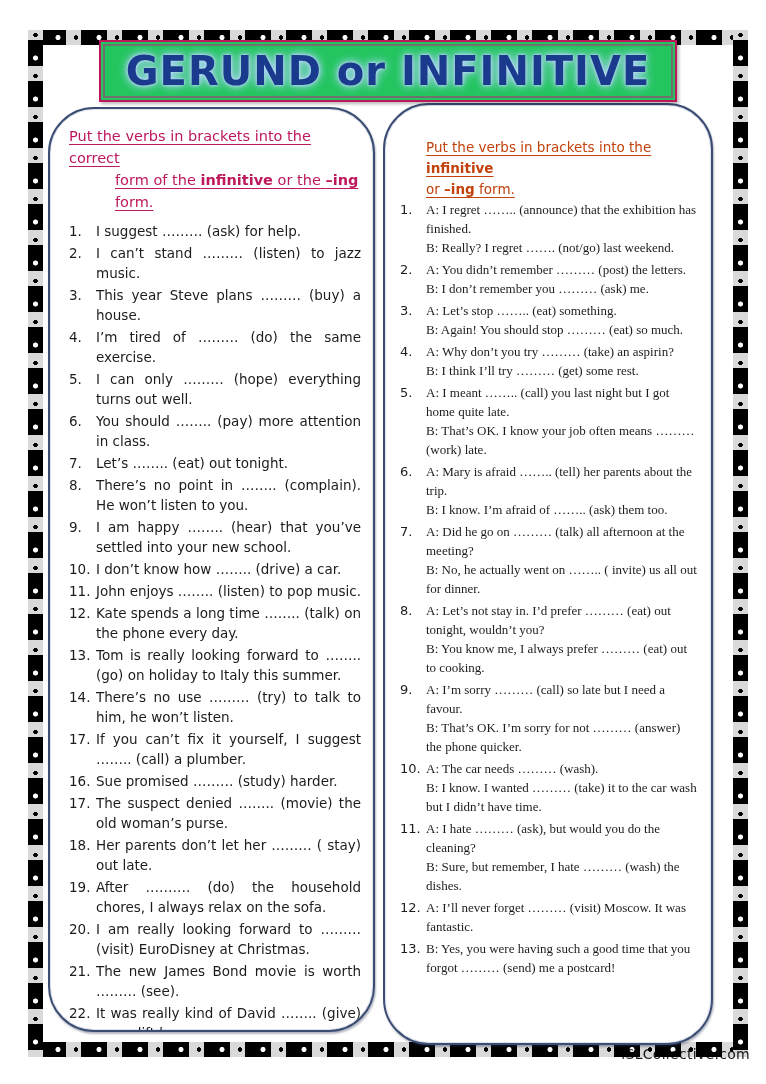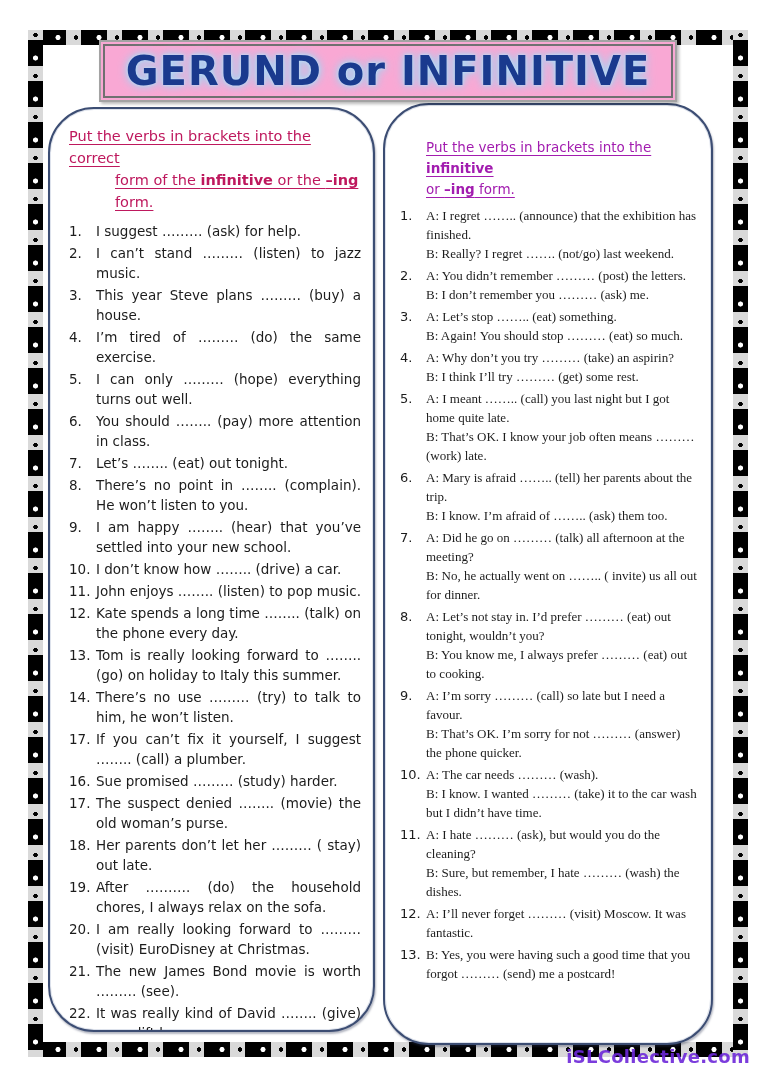--- a/index.html
+++ b/index.html
@@ -25,22 +25,22 @@
       linear-gradient(180deg, rgba(0,0,0,0) 0 10px, #000 10px 36px, rgba(0,0,0,0) 36px);
     background-size:15px 41px;background-repeat:repeat-y;
   }
   .band-top{left:30px;top:30px;width:718px;}
   .band-bottom{left:30px;top:1042px;width:718px;}
   .band-left{left:28px;top:30px;height:1027px;}
   .band-right{left:733px;top:30px;height:1027px;}
 
   
   .title-box{
-    position:absolute;left:99px;top:40px;width:574px;height:58px;background:#f9a8d4;
-    border:2px solid #a3a3a3;box-shadow:2px 2px 3px rgba(0,0,0,0.28);z-index:5;
+    position:absolute;left:99px;top:40px;width:574px;height:58px;background:#22c55e;
+    border:2px solid #be185d;box-shadow:2px 2px 3px rgba(0,0,0,0.28);z-index:5;
     display:flex;align-items:center;justify-content:center;
   }
   .title-inner{position:absolute;inset:2px;border:2px solid #707070;pointer-events:none;}
   .title-text{
     font-size:40px;font-weight:bold;color:#1a3a8e;letter-spacing:1px;
     text-shadow:0 0 3px #c4e1f7, 0 0 7px #a6d2f2, 0 0 12px #a6d2f2;
     position:relative;z-index:2;white-space:nowrap;
   }
 
   
@@ -51,33 +51,33 @@
   }
   .card-left{left:48px;top:107px;width:327px;height:925px;padding:16px 12px 0 19px;}
   .card-right{left:383px;top:103px;width:330px;height:942px;padding:32px 13px 0 15px;}
 
   .u{text-decoration:underline;text-underline-offset:3px;text-decoration-thickness:1.2px;}
   b{font-weight:bold;}
 
   .lheader{font-size:14.5px;line-height:22px;color:#be185d;margin-bottom:8px;}
   .lheader .hline2{margin-left:46px;}
 
-  .rheader{font-size:13.5px;line-height:21px;color:#a21caf;margin-left:26px;margin-bottom:6px;}
+  .rheader{font-size:13.5px;line-height:21px;color:#c2410c;margin-left:26px;}
 
   .item{display:flex;font-size:13.5px;line-height:20px;margin-bottom:2px;}
   .item .num{flex:0 0 27px;}
   .item .txt{flex:1;text-align:justify;}
 
   .ritem{display:flex;font-size:13px;line-height:19px;margin-bottom:3px;}
   .ritem .num{flex:0 0 26px;}
   .ritem .txt{flex:1;white-space:pre-line;font-family:Liberation Serif, serif;}
 
   .watermark{
     position:absolute;right:16px;top:1046px;z-index:6;
-    font-size:18px;font-weight:bold;color:#6d28d9;opacity:0.9;letter-spacing:0.3px;
+    font-size:14px;font-weight:normal;color:#000000;opacity:0.9;letter-spacing:0.3px;
   }
 </style>
 </head>
 <body>
 
 <div class="band band-h band-top"></div>
 <div class="band band-h band-bottom"></div>
 <div class="band band-v band-left"></div>
 <div class="band band-v band-right"></div>
 

